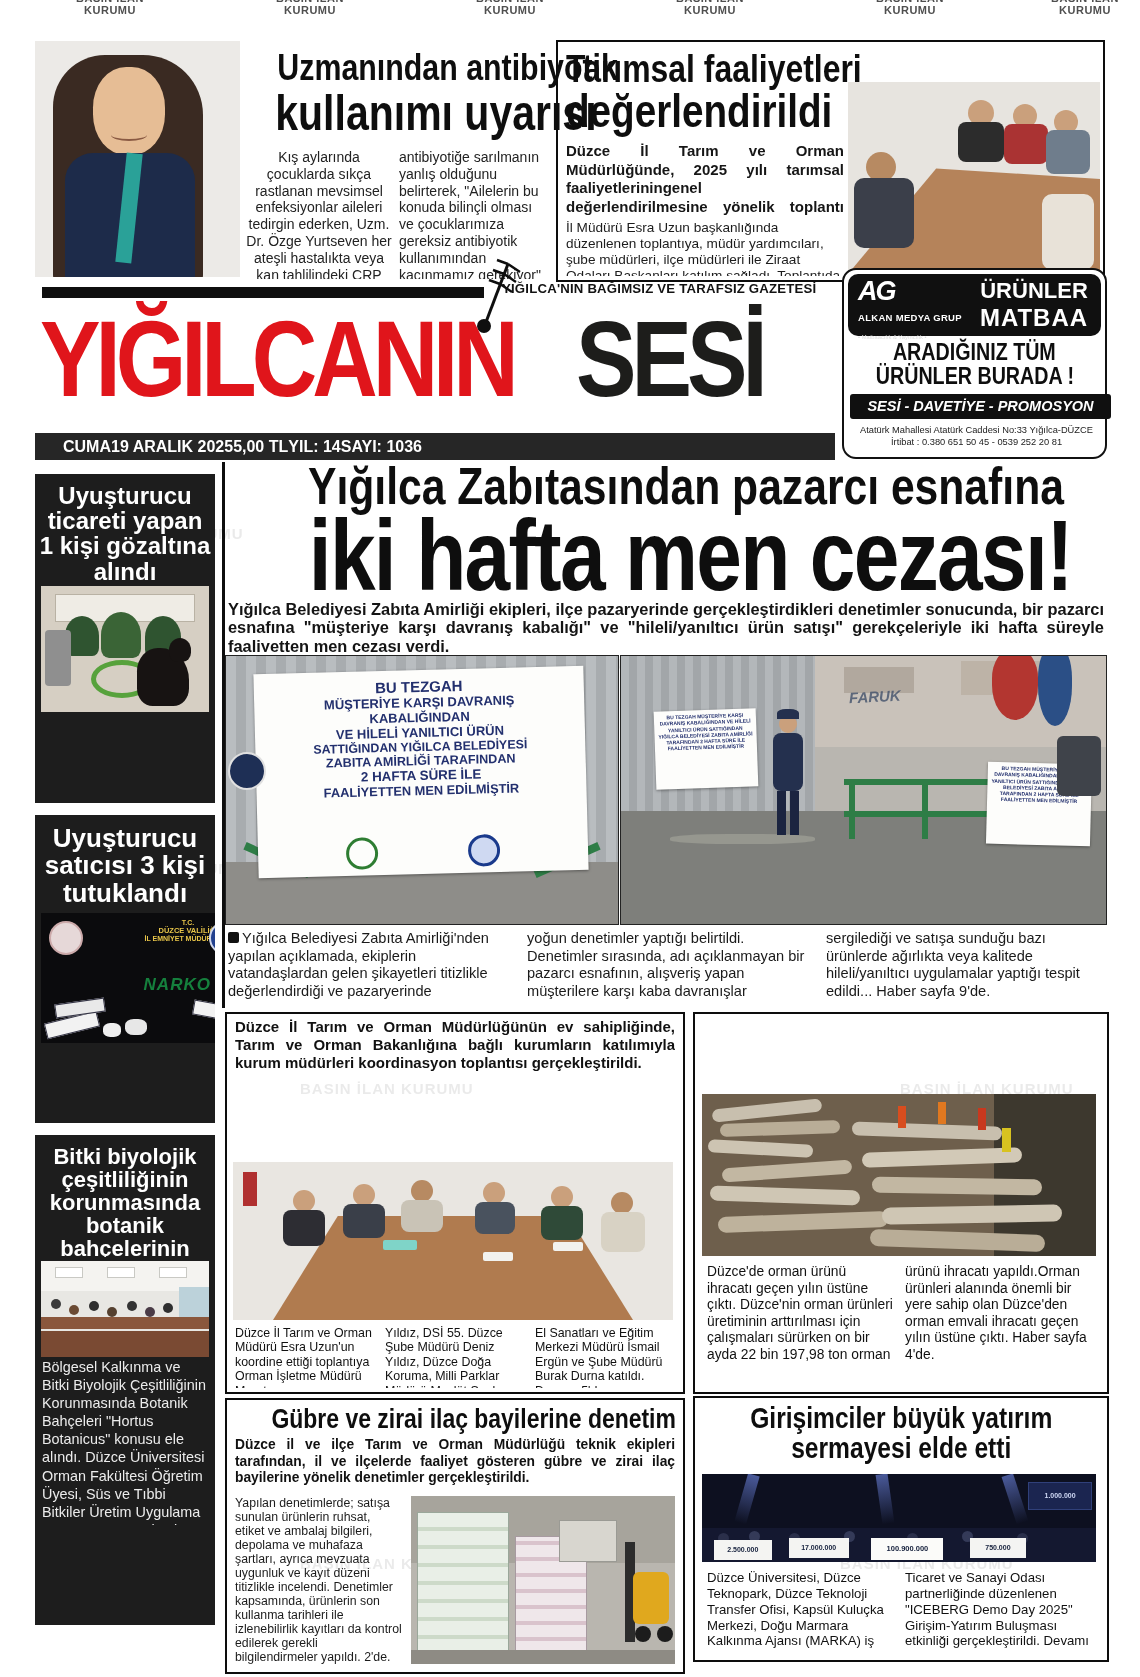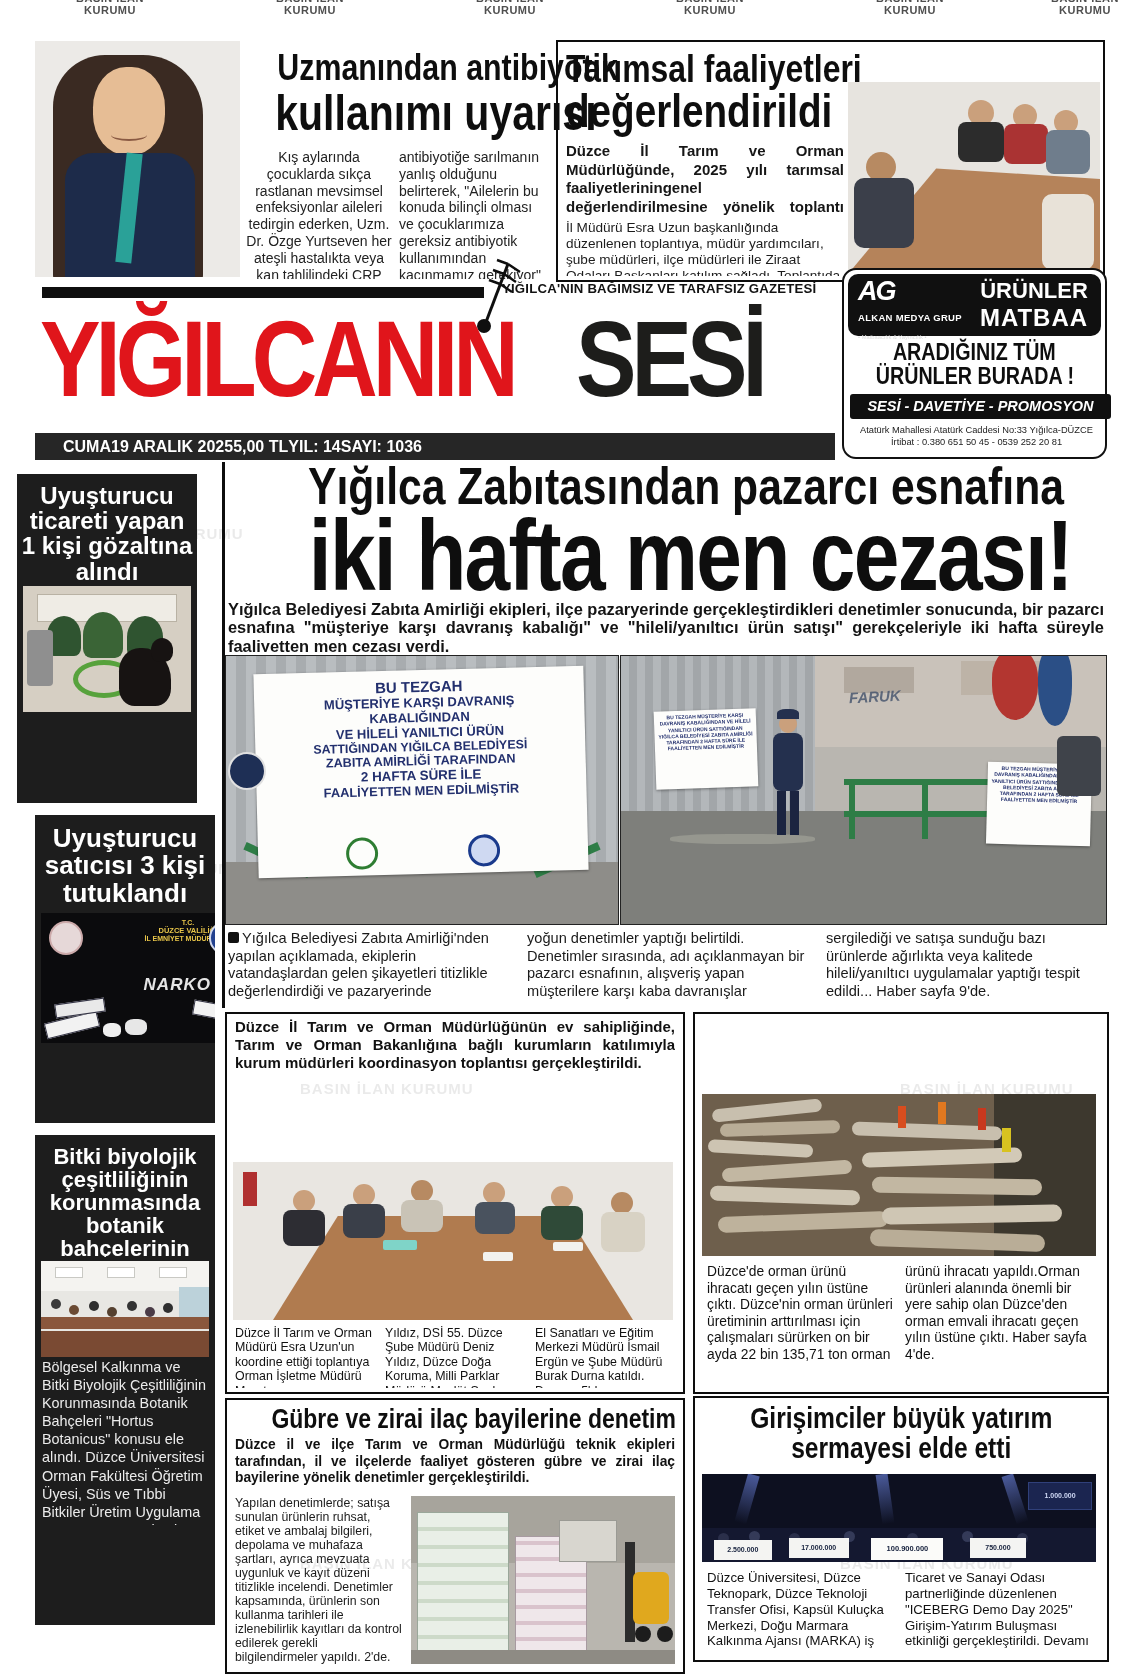--- a/index.html
+++ b/index.html
@@ -119,21 +119,21 @@
   </div>
 
   <div class="abs" style="left:35px;top:433px;width:800px;height:27px;background:#262626;color:#fff;display:flex;align-items:center;padding:0 28px;box-sizing:border-box;font-weight:bold;font-size:16px;">
     <span>CUMA</span>
     <span>19 ARALIK 2025</span>
     <span>5,00 TL</span>
     <span>YIL: 14</span>
     <span>SAYI: 1036</span>
   </div>
 
-  <div class="darkbox" style="left:17px;top:474px;width:180px;height:329px;">
+  <div class="darkbox" style="left:35px;top:474px;width:180px;height:329px;">
     <div class="dhl clip" style="margin:9px 4px 0;font-size:24px;height:100px;">Uyuşturucu ticareti yapan 1 kişi gözaltına alındı</div>
     <div class="photo" style="left:6px;top:112px;width:168px;height:126px;background:#d6cfc3;">
       <div class="abs" style="left:14px;top:8px;right:14px;height:26px;background:#efece5;border:1px solid #b9b2a4;"></div>
       <div class="abs" style="left:24px;top:30px;width:34px;height:40px;background:#2f5430;border-radius:50% 50% 20% 20%;"></div>
       <div class="abs" style="left:60px;top:26px;width:40px;height:46px;background:#3a6436;border-radius:50% 50% 20% 20%;"></div>
       <div class="abs" style="left:104px;top:30px;width:36px;height:42px;background:#2f5430;border-radius:50% 50% 20% 20%;"></div>
       <div class="abs" style="left:4px;top:44px;width:26px;height:56px;background:#8f8f8f;border-radius:4px;"></div>
       <div class="abs" style="left:50px;top:74px;width:52px;height:28px;border:5px solid #57a23c;border-radius:50%;"></div>
       <div class="abs" style="left:96px;top:62px;width:52px;height:58px;background:#171312;border-radius:40% 55% 30% 30%;"></div>
       <div class="abs" style="left:128px;top:52px;width:22px;height:24px;background:#171312;border-radius:50% 50% 40% 40%;"></div>
@@ -145,21 +145,21 @@
     <div class="dhl clip" style="margin:10px 4px 0;font-size:26px;height:84px;">Uyuşturucu satıcısı 3 kişi tutuklandı</div>
     <div class="photo" style="left:6px;top:98px;width:168px;height:130px;background:#0b0b0d;padding-left:42px;">
       <div class="abs ctr" style="top:6px;color:#e8c54a;font-weight:bold;">
         <span style="font-size:7px;display:block;">T.C.</span>
         <span style="font-size:7.5px;display:block;">DÜZCE VALİLİĞİ</span>
         <span style="font-size:7px;display:block;">İL EMNİYET MÜDÜRLÜĞÜ</span>
       </div>
       <div class="abs" style="left:8px;top:8px;width:30px;height:30px;border-radius:50%;background:#e6d8d8;border:2px solid #caa;"></div>
       <div class="abs" style="right:8px;top:8px;width:30px;height:30px;border-radius:50%;background:#23418e;border:2px solid #cfd6ea;"></div>
       <div class="abs ctr" style="top:58px;">
-        <span style="color:#e5e5e5;font-weight:bold;font-size:17px;font-style:italic;letter-spacing:1px;">NARKO</span>
+        <span style="color:#15803d;font-weight:bold;font-size:17px;font-style:italic;letter-spacing:1px;">NARKO</span>
         <span style="display:inline-block;width:13px;height:13px;border:3px solid #e8c54a;border-radius:50%;border-left-color:transparent;margin-left:-2px;"></span>
       </div>
       <div class="abs" style="left:4px;bottom:10px;width:52px;height:14px;background:#f2f2f2;transform:rotate(-14deg);border:1px solid #334;"></div>
       <div class="abs" style="left:14px;bottom:28px;width:48px;height:12px;background:#e9e9e9;transform:rotate(-8deg);border:1px solid #334;"></div>
       <div class="abs" style="right:6px;bottom:24px;width:50px;height:13px;background:#f2f2f2;transform:rotate(10deg);border:1px solid #334;"></div>
       <div class="abs" style="left:62px;bottom:6px;width:18px;height:14px;background:#efefef;border-radius:40%;"></div>
       <div class="abs" style="left:84px;bottom:8px;width:22px;height:16px;background:#e7e7e7;border-radius:40%;"></div>
     </div>
     <div class="dbody clip" style="margin:8px 7px 0;font-size:15px;height:66px;">Düzce'de 66 ayrı çalışmada 69 uyuşturucu kullanıcısı yakalandı, uyuşturucu satan 3 kişi tutuklandı.5'de.</div>
   </div>
@@ -306,21 +306,21 @@
       <div class="abs" style="left:150px;top:30px;width:150px;height:14px;background:#c8bfae;border-radius:7px;transform:rotate(2deg);"></div>
       <div class="abs" style="left:160px;top:56px;width:160px;height:15px;background:#d2c9b7;border-radius:8px;transform:rotate(-2deg);"></div>
       <div class="abs" style="left:170px;top:84px;width:170px;height:16px;background:#c2b7a2;border-radius:8px;transform:rotate(1deg);"></div>
       <div class="abs" style="left:180px;top:112px;width:180px;height:17px;background:#cfc6b4;border-radius:9px;transform:rotate(-1deg);"></div>
       <div class="abs" style="left:168px;top:138px;width:175px;height:17px;background:#b9ad97;border-radius:9px;transform:rotate(2deg);"></div>
       <div class="abs" style="left:196px;top:12px;width:8px;height:22px;background:#d84d1e;"></div>
       <div class="abs" style="left:236px;top:8px;width:8px;height:22px;background:#e07820;"></div>
       <div class="abs" style="left:276px;top:14px;width:8px;height:22px;background:#c8381e;"></div>
       <div class="abs" style="left:300px;top:34px;width:9px;height:24px;background:#d8c220;"></div>
     </div>
-    <div class="abs clip" style="left:12px;top:250px;width:188px;height:122px;font-size:13.8px;line-height:1.2;">Düzce'de orman ürünü ihracatı geçen yılın üstüne çıktı. Düzce'nin orman ürünleri üretiminin arttırılması için çalışmaları sürürken on bir ayda 22 bin 135,71 ton orman</div>
+    <div class="abs clip" style="left:12px;top:250px;width:188px;height:122px;font-size:13.8px;line-height:1.2;">Düzce'de orman ürünü ihracatı geçen yılın üstüne çıktı. Düzce'nin orman ürünleri üretiminin arttırılması için çalışmaları sürürken on bir ayda 22 bin 197,98 ton orman</div>
     <div class="abs clip" style="left:210px;top:250px;width:190px;height:122px;font-size:13.8px;line-height:1.2;">ürünü ihracatı yapıldı.Orman ürünleri alanında önemli bir yere sahip olan Düzce'den orman emvali ihracatı geçen yılın üstüne çıktı. Haber sayfa 4'de.</div>
   </div>
 
   <div class="abs border2" style="left:693px;top:1396px;width:412px;height:262px;">
     <div class="ctr" style="margin-top:5px;line-height:1.05;">
       <span class="hl cond" style="font-size:30px;">Girişimciler büyük yatırım</span><br>
       <span class="hl cond" style="font-size:30px;">sermayesi elde etti</span>
     </div>
     <div class="photo" style="left:7px;top:76px;width:394px;height:88px;background:#0d1020;">
       <div class="abs" style="left:10%;top:0;width:12px;height:50px;background:linear-gradient(#4a5a9a,transparent);transform:rotate(16deg);"></div>

